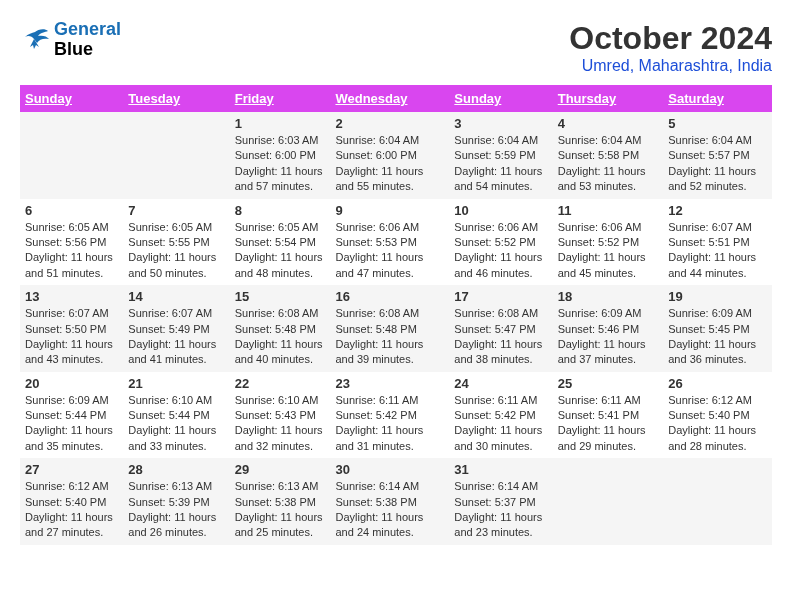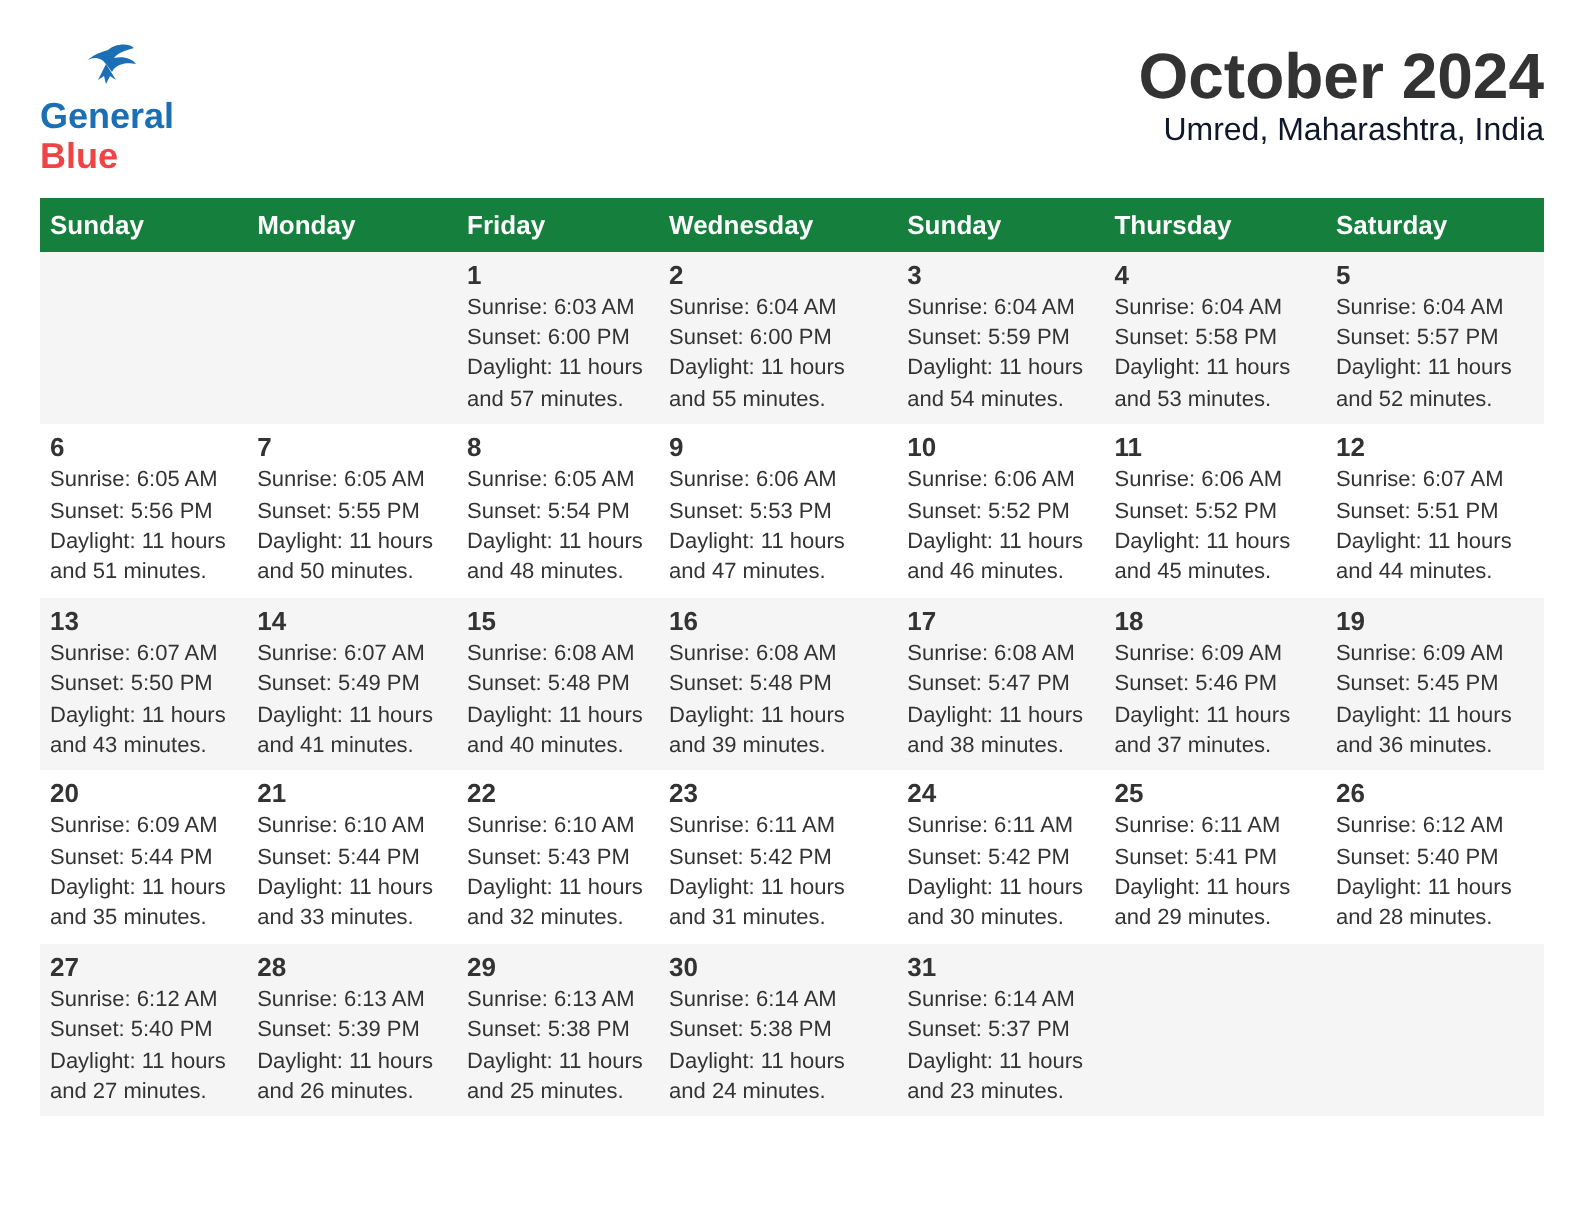--- a/index.html
+++ b/index.html
@@ -13,21 +13,20 @@
     .header {
       display: flex;
       justify-content: space-between;
       align-items: flex-start;
       margin-bottom: 10px;
     }
     .logo {
       display: flex;
       align-items: center;
       gap: 4px;
-      flex-direction: column;
     }
     .logo-text {
       font-size: 18px;
       font-weight: bold;
       color: #333;
       line-height: 1.1;
     }
     .logo-text span {
       color: #1a6fb5;
     }
@@ -40,30 +39,31 @@
     }
     .title-block h1 {
       font-size: 32px;
       font-weight: bold;
       color: #333;
       margin-left: 27px;
     }
     .title-block h2 {
       font-size: 16px;
       font-weight: normal;
-      color: #0f172a;
+      color: #1d4ed8;
     }
     table {
       width: 100%;
       border-collapse: collapse;
       font-size: 11px;
     }
     thead tr {
-      background-color: #15803d;
+      background-color: #d946ef;
       color: #fff;
+      text-decoration: underline;
     }
     thead th {
       padding: 6px 5px;
       text-align: left;
       font-size: 13px;
       font-weight: bold;
     }
     tbody tr {
       vertical-align: top;
     }
@@ -96,34 +96,34 @@
 <body>
 
 <div class="header">
   <div class="logo">
     <svg class="logo-bird" viewBox="0 0 30 25" fill="none" xmlns="http://www.w3.org/2000/svg">
       <path d="M15 5 C18 2, 25 1, 28 4 C25 5, 20 6, 18 9 C22 8, 27 9, 29 12 C24 11, 19 12, 17 16 L14 12 C12 9, 8 8, 5 10 C8 7, 12 6, 15 5Z" fill="#1a6fb5"></path>
       <path d="M14 12 L10 20 L13 18 L14 22 L16 18 L19 20 L14 12Z" fill="#1a6fb5"></path>
     </svg>
     <div>
       <div class="logo-text"><span>General</span></div>
-      <div class="logo-text" style="color:#ef4444;">Blue</div>
+      <div class="logo-text" style="color:#000000;">Blue</div>
     </div>
   </div>
   <div class="title-block">
     <h1>October 2024</h1>
     <h2>Umred, Maharashtra, India</h2>
   </div>
 </div>
 
 <table>
   <thead>
     <tr>
     <th>Sunday</th>
-        <th>Monday</th>
+        <th>Tuesday</th>
         <th>Friday</th>
         <th>Wednesday</th>
         <th>Sunday</th>
         <th>Thursday</th>
         <th>Saturday</th>
       </tr>
   </thead>
   <tbody id="calendar-body">
   <tr>
         <td></td>

